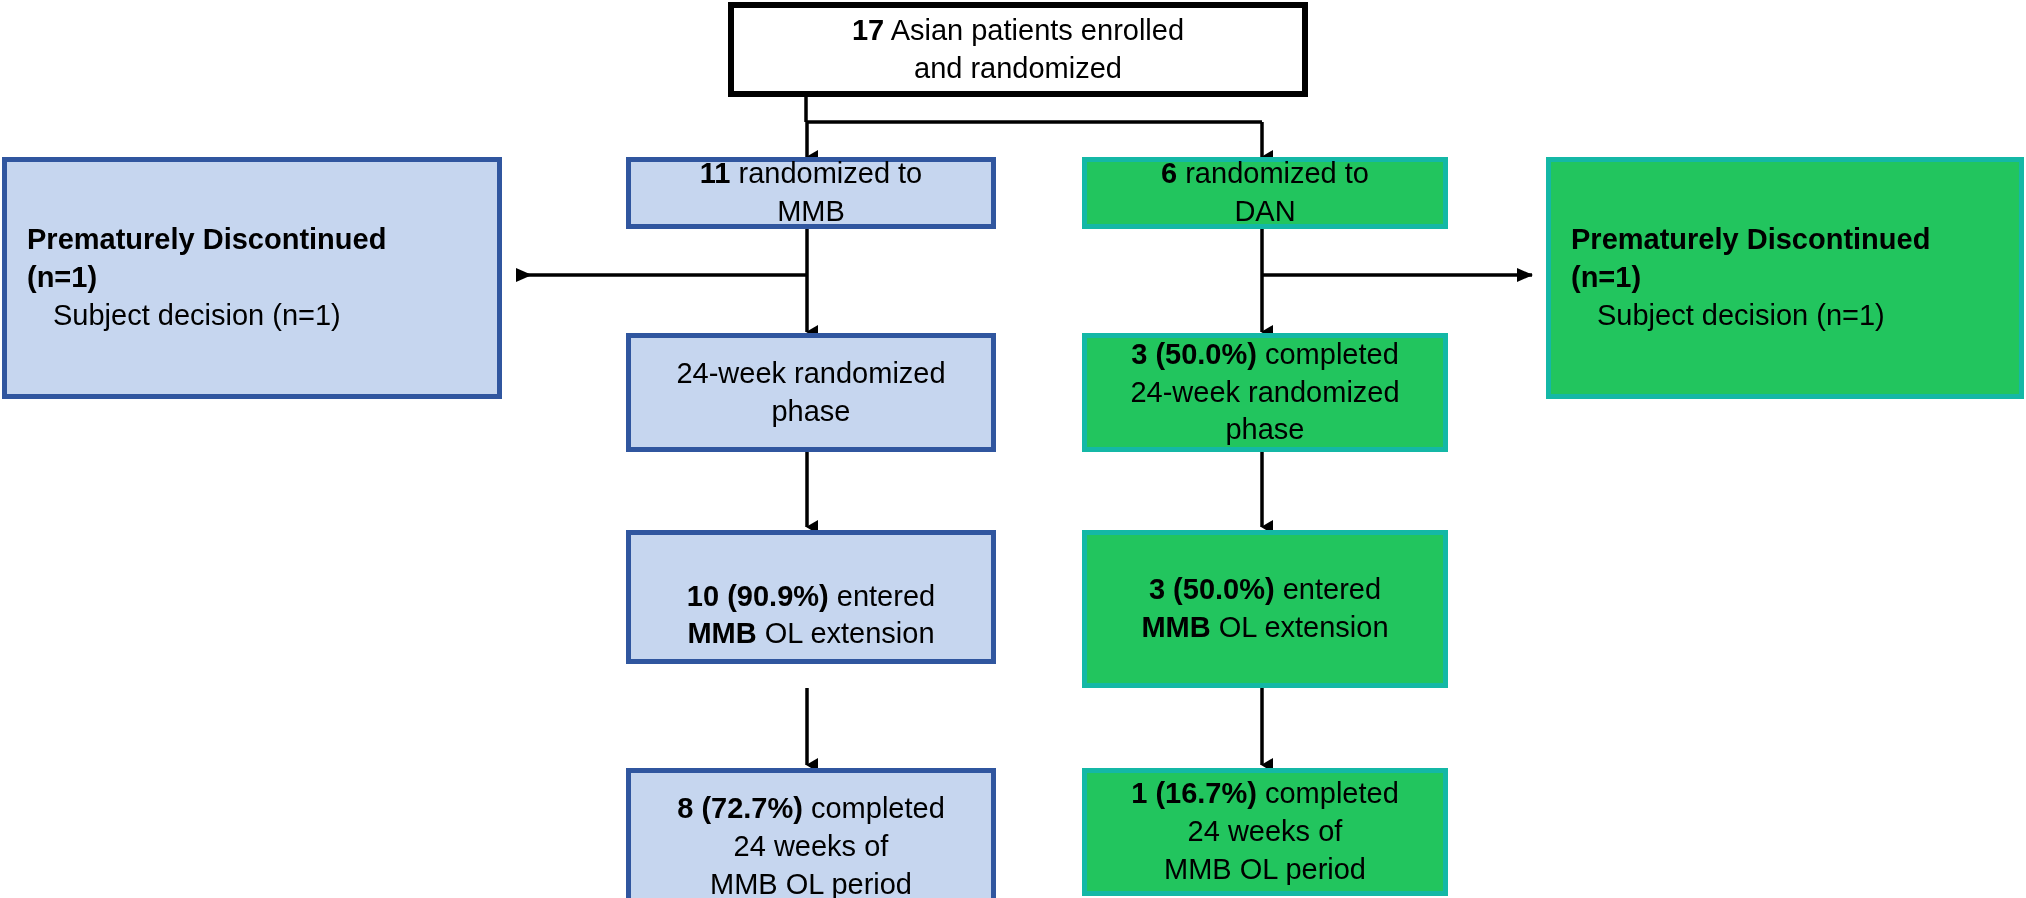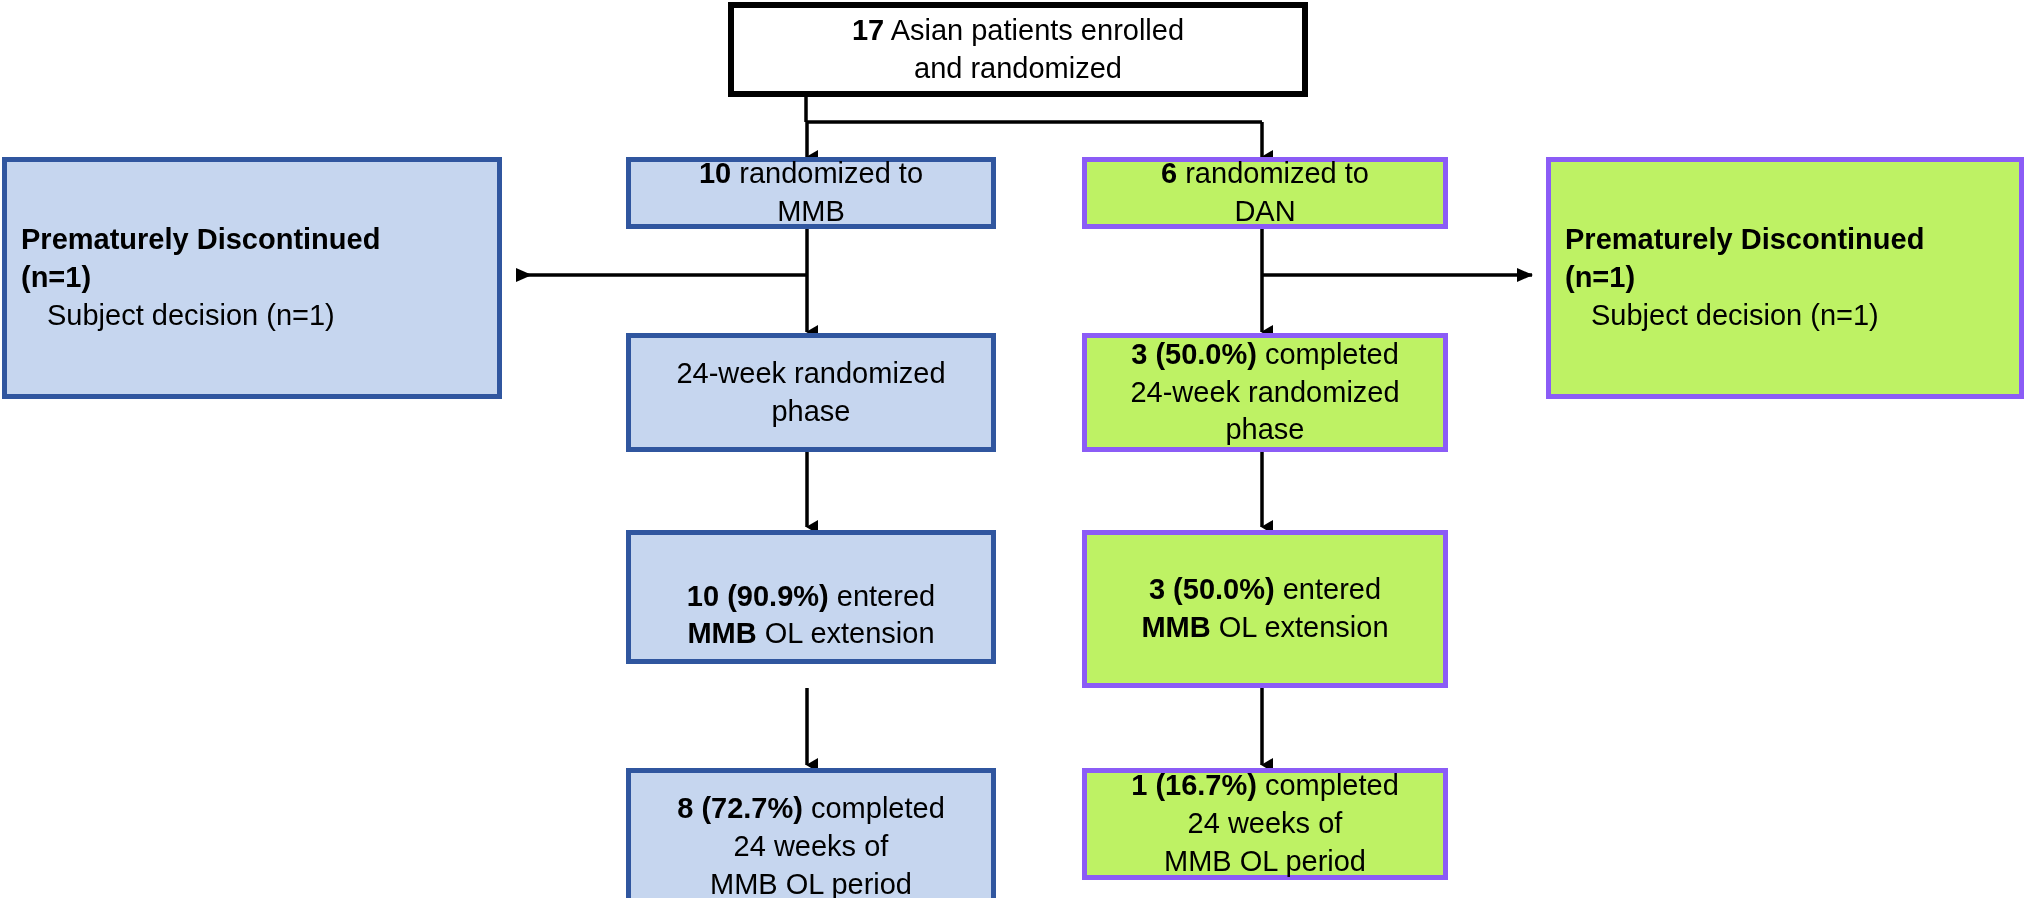--- a/index.html
+++ b/index.html
@@ -54,31 +54,31 @@
 
   
   .node.blue {
     background: #c6d6ef;
     border: 5px solid #30569f;
     font-size: 29px;
   }
 
   
   .node.grey {
-    background: #bef264;
-    border: 5px solid #8b5cf6;
+    background: #22c55e;
+    border: 5px solid #14b8a6;
     font-size: 29px;
   }
 
   
   .node.disc { font-size: 29px; }
   .node.disc .hdr { font-weight: bold; white-space: nowrap; }
   .node.disc .sub { padding-left: 26px; white-space: nowrap; }
 
-  .node.pad { padding: 6px 14px; }
+  .node.pad { padding: 6px 20px; }
 
   b { font-weight: bold; }
 </style>
 </head>
 <body>
 
 <div id="canvas">
 
   <svg id="connectors" viewBox="0 0 2026 898" width="2026" height="898">
     <defs>
@@ -129,21 +129,21 @@
 
   <div class="node grey disc leftal pad" style="left:1546px; top:157px; width:478px; height:242px;">
     <span class="hdr">Prematurely Discontinued</span>
     <span class="hdr">(n=1)</span>
     <span class="sub">Subject decision (n=1)</span>
     <span class="sub"></span>
   </div>
 
   <div class="node blue center pad" style="left:626px; top:157px; width:370px; height:72px;">
     <span class="line">
-      <b>10</b><span> randomized to</span>
+      <b>11</b><span> randomized to</span>
     </span>
     <span class="line">MMB</span>
   </div>
 
   <div class="node grey center pad" style="left:1082px; top:157px; width:366px; height:72px;">
     <span class="line">
       <b>6</b><span> randomized to</span>
     </span>
     <span class="line">DAN</span>
   </div>
@@ -180,21 +180,21 @@
   </div>
 
   <div class="node blue center pad" style="left:626px; top:768px; width:370px; height:158px;">
     <span class="line">
       <b>8 (72.7%)</b><span> completed</span>
     </span>
     <span class="line">24 weeks of</span>
     <span class="line">MMB OL period</span>
   </div>
 
-  <div class="node grey center pad" style="left:1082px; top:768px; width:366px; height:112px;">
+  <div class="node grey center pad" style="left:1082px; top:768px; width:366px; height:128px;">
     <span class="line">
       <b>1 (16.7%)</b><span> completed</span>
     </span>
     <span class="line">24 weeks of</span>
     <span class="line">MMB OL period</span>
   </div>
 
 </div>
 
 </body></html>

